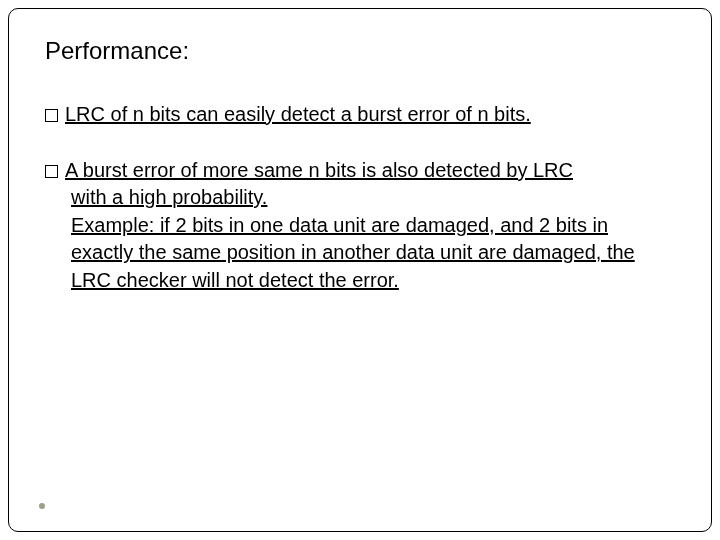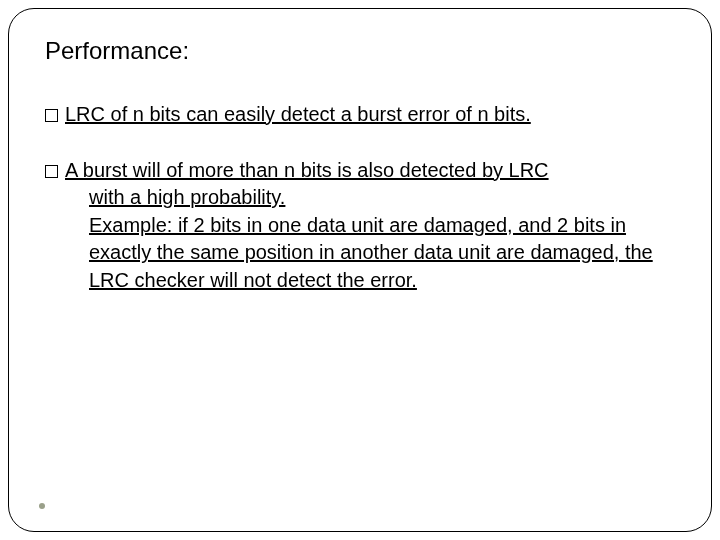--- a/index.html
+++ b/index.html
@@ -10,21 +10,21 @@
     font-family: Arial, Helvetica, sans-serif;
     position: relative;
   }
   .slide-frame {
     position: absolute;
     top: 8px;
     left: 8px;
     right: 8px;
     bottom: 8px;
     border: 1.5px solid #000;
-    border-radius: 26px;
+    border-radius: 10px;
     padding: 28px 36px 36px 36px;
   }
   .title {
     font-size: 24px;
     color: #000;
     font-weight: 400;
     margin-bottom: 36px;
   }
   .bullet-block {
     margin-bottom: 28px;
@@ -32,21 +32,21 @@
   }
   .bullet-first {
     font-size: 20px;
     color: #000;
     line-height: 1.38;
   }
   .bullet-text {
     font-size: 20px;
     color: #000;
     line-height: 1.38;
-    margin-left: 44px;
+    margin-left: 26px;
   }
   .square-marker {
     display: inline-block;
     width: 13px;
     height: 13px;
     border: 1.5px solid #000;
     background: #fff;
     margin-right: 7px;
     vertical-align: -1px;
   }
@@ -68,20 +68,20 @@
   <div class="title">Performance:</div>
 
   <div class="bullet-block">
     <div class="bullet-first">
       <span class="square-marker"></span><span>LRC of n bits can easily detect a burst error of n bits.</span>
     </div>
   </div>
 
   <div class="bullet-block">
     <div class="bullet-first">
-      <span class="square-marker"></span><span>A burst will of more than n bits is also detected by LRC</span>
+      <span class="square-marker"></span><span>A burst error of more same n bits is also detected by LRC</span>
     </div>
     <div class="bullet-text" style="white-space: pre-line;">with a high probability.
 Example: if 2 bits in one data unit are damaged, and 2 bits in exactly the same position in another data unit are damaged, the LRC checker will not detect the error.</div>
   </div>
 
   <div class="inner-dot"></div>
 </div>
 
 </body></html>

